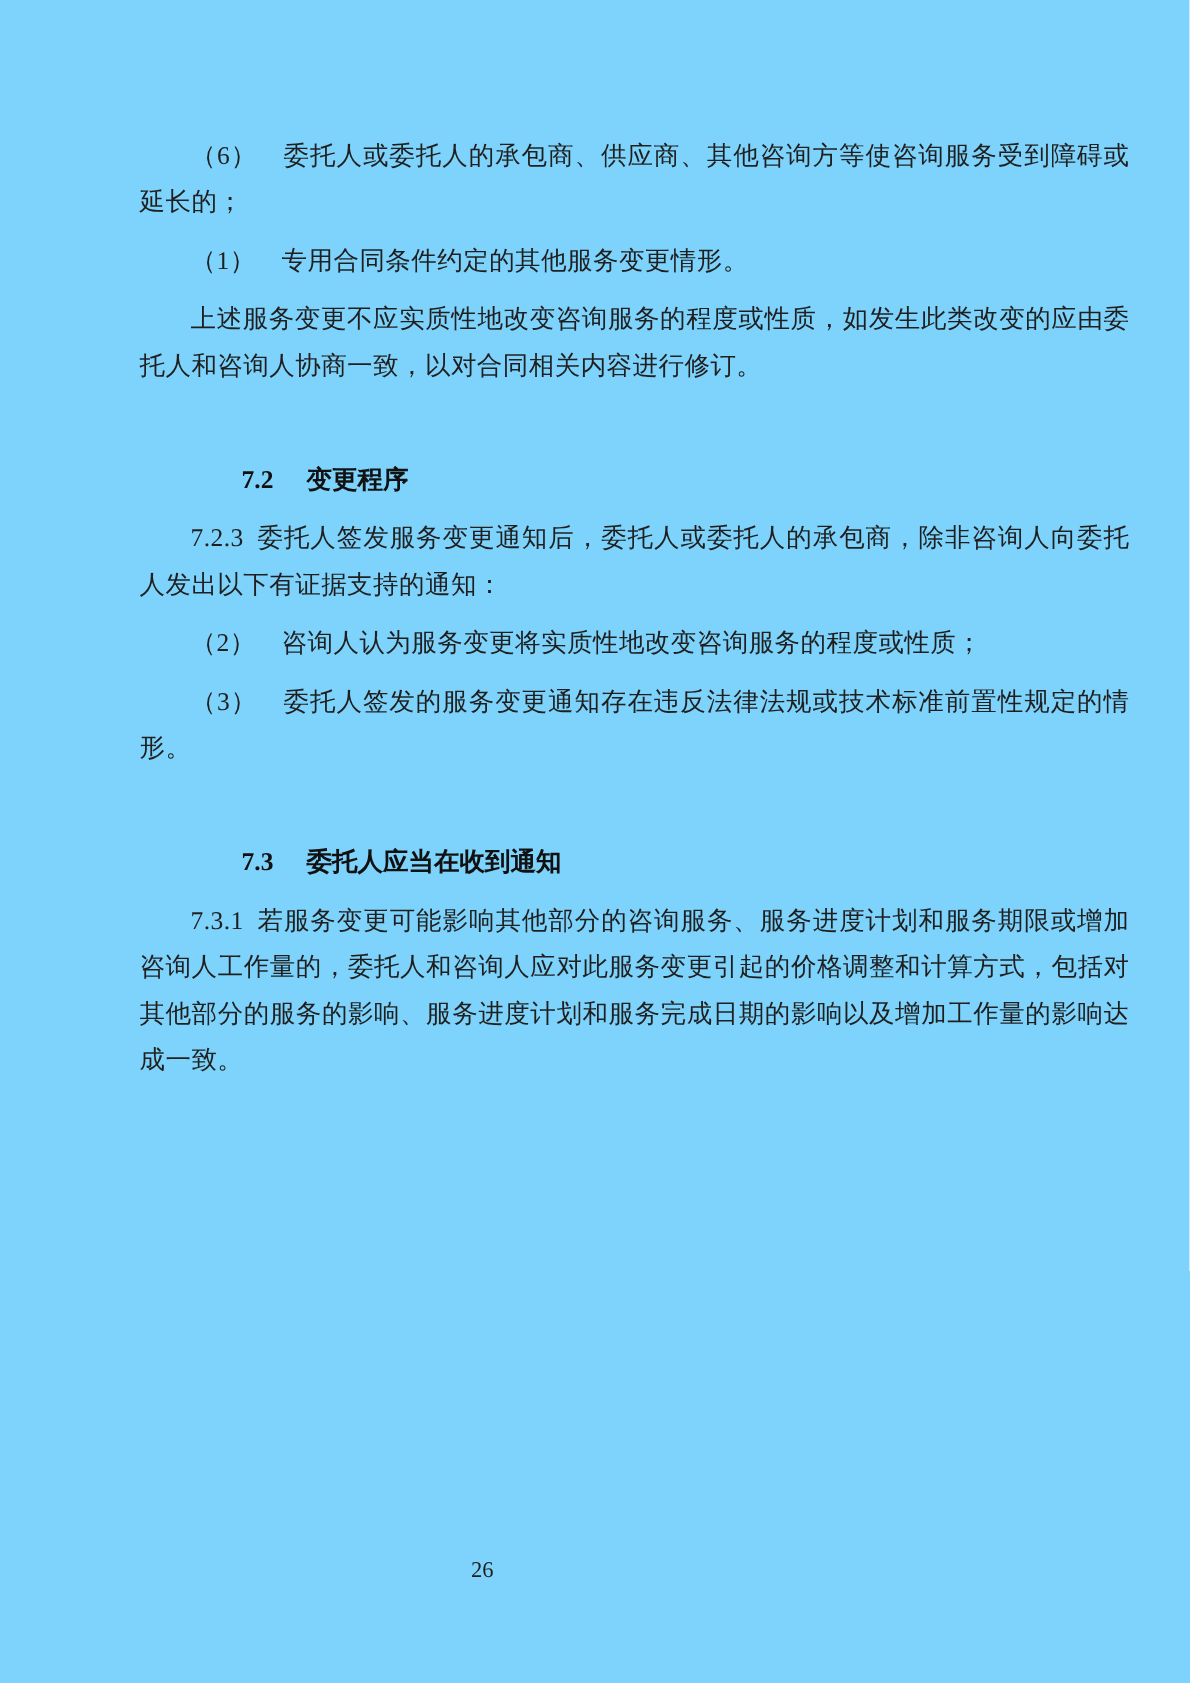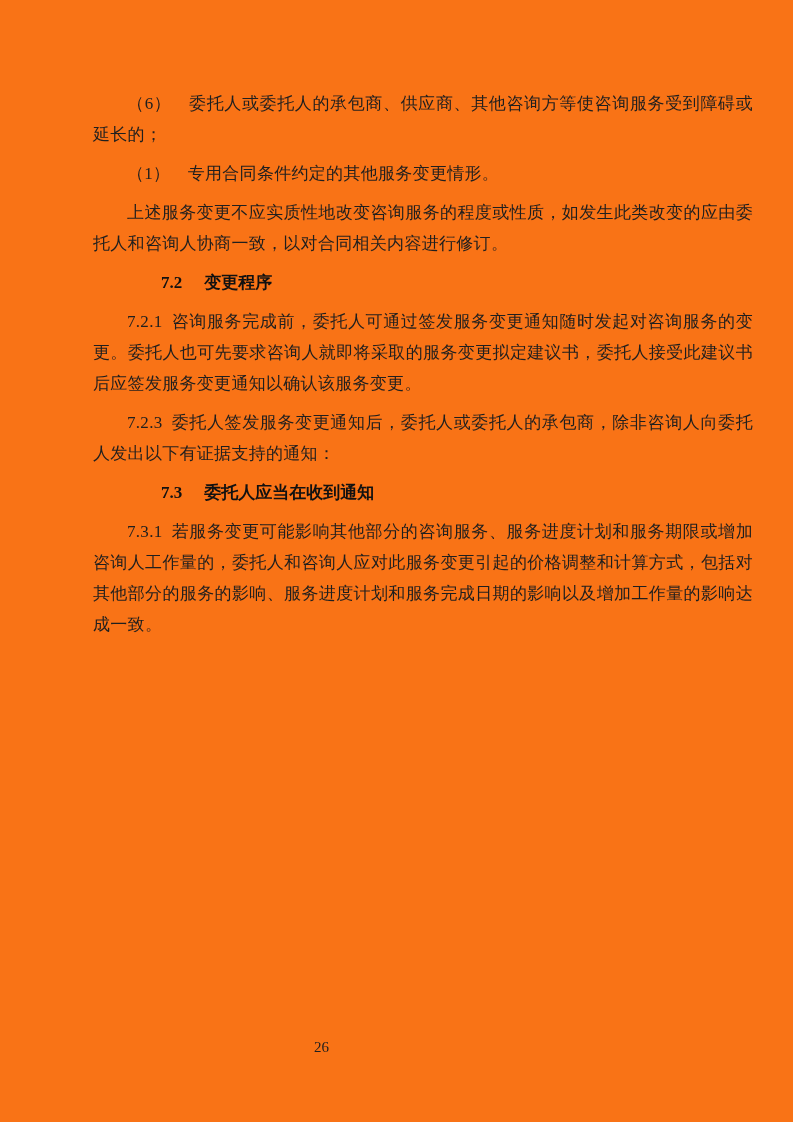--- a/index.html
+++ b/index.html
@@ -4,21 +4,21 @@
 <style>
   html, body {
     margin: 0;
     padding: 0;
     background: #ffffff;
   }
   .page {
     position: relative;
     width: 793px;
     height: 1122px;
-    background: #f97316;
+    background: #7dd3fc;
     box-sizing: border-box;
     padding: 88px 40px 0 93px;
     overflow: hidden;
     color: #1f1f1f;
     font-family: "Liberation Serif", "DejaVu Serif", serif;
   }
   .content {
     width: 660px;
   }
   p.para {
@@ -37,20 +37,21 @@
     text-indent: 2em;
     font-family: "Liberation Sans", "DejaVu Sans", sans-serif;
     font-weight: 700;
     color: #111111;
   }
   h2.sec-heading .h-num {
     display: inline-block;
     margin-right: 22px;
     font-family: "Liberation Serif", "DejaVu Serif", serif;
     font-weight: 700;
+    margin-top: 37px;
   }
   .page-number {
     position: absolute;
     top: 1038px;
     left: 0;
     width: 643px;
     text-align: center;
     font-size: 15px;
     line-height: 18px;
     color: #1f1f1f;
@@ -66,27 +67,28 @@
     <p class="para">（6）　委托人或委托人的承包商、供应商、其他咨询方等使咨询服务受到障碍或延长的；</p>
 
     <p class="para">（1）　专用合同条件约定的其他服务变更情形。</p>
 
     <p class="para">上述服务变更不应实质性地改变咨询服务的程度或性质，如发生此类改变的应由委托人和咨询人协商一致，以对合同相关内容进行修订。</p>
 
     <h2 class="sec-heading">
       <span class="h-num">7.2</span><span>变更程序</span>
     </h2>
 
-    <p class="para">7.2.1 咨询服务完成前，委托人可通过签发服务变更通知随时发起对咨询服务的变更。委托人也可先要求咨询人就即将采取的服务变更拟定建议书，委托人接受此建议书后应签发服务变更通知以确认该服务变更。</p>
 
 
     <p class="para">7.2.3 委托人签发服务变更通知后，委托人或委托人的承包商，除非咨询人向委托人发出以下有证据支持的通知：</p>
 
 
+    <p class="para">（2）　咨询人认为服务变更将实质性地改变咨询服务的程度或性质；</p>
 
+    <p class="para">（3）　委托人签发的服务变更通知存在违反法律法规或技术标准前置性规定的情形。</p>
 
     <h2 class="sec-heading">
       <span class="h-num">7.3</span><span>委托人应当在收到通知</span>
     </h2>
 
     <p class="para">7.3.1 若服务变更可能影响其他部分的咨询服务、服务进度计划和服务期限或增加咨询人工作量的，委托人和咨询人应对此服务变更引起的价格调整和计算方式，包括对其他部分的服务的影响、服务进度计划和服务完成日期的影响以及增加工作量的影响达成一致。</p>
 
   </div>
 
   <div class="page-number">26</div>

